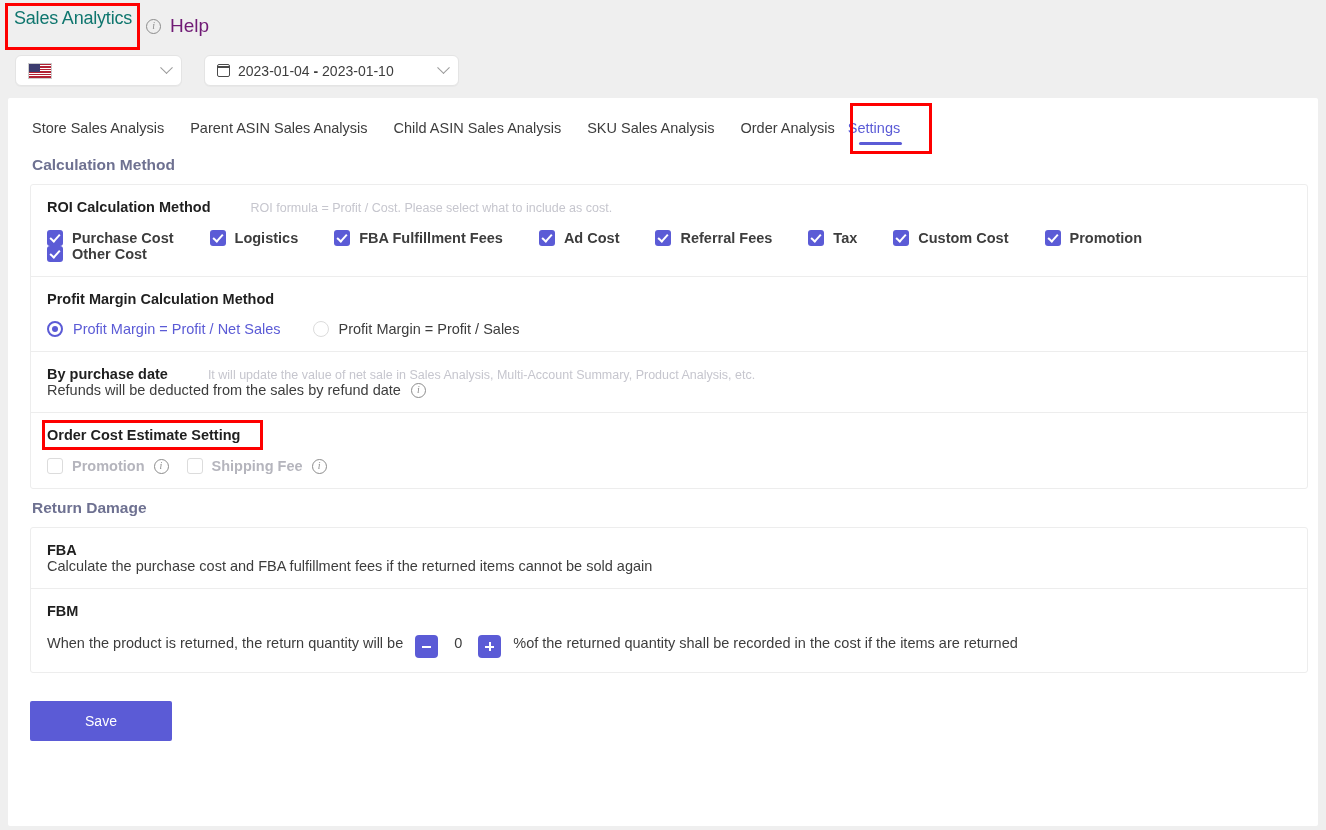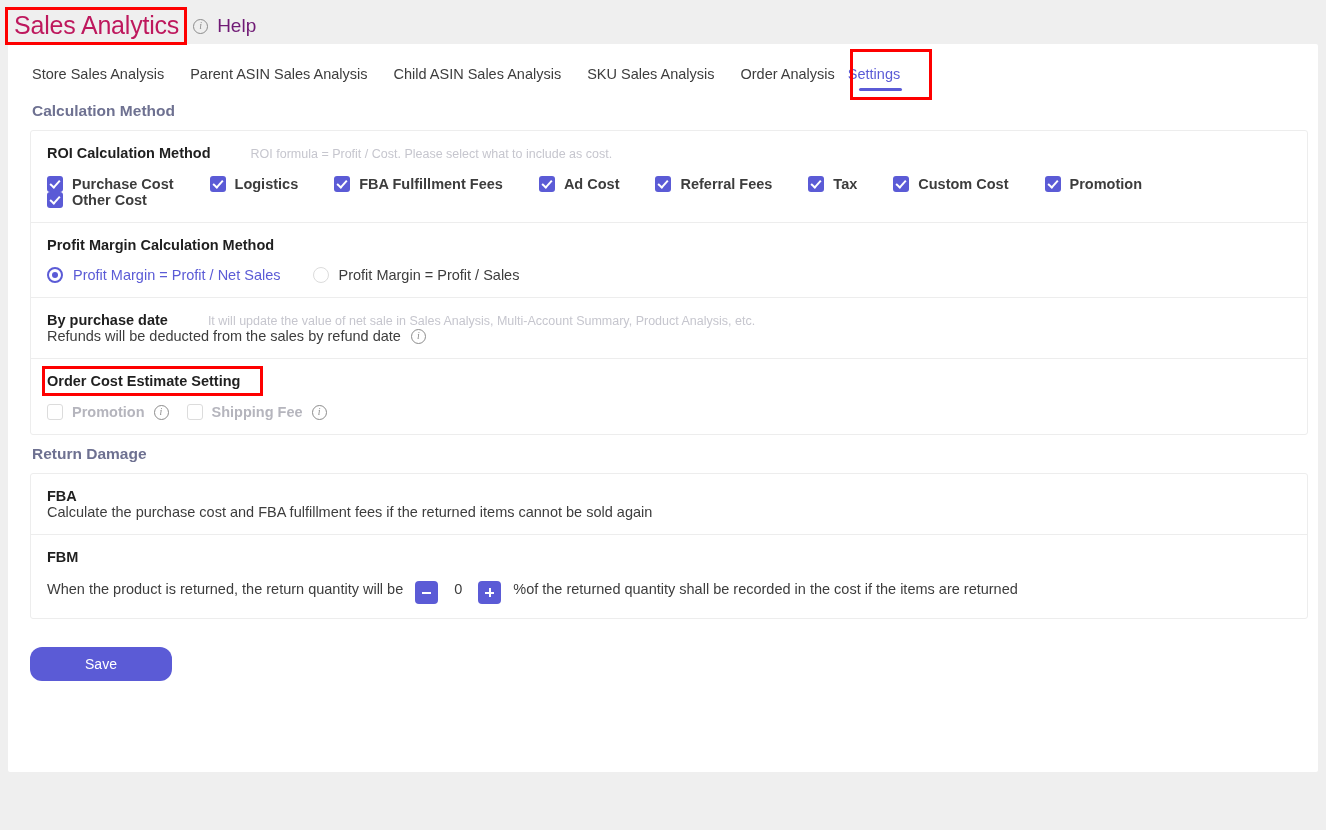--- a/index.html
+++ b/index.html
@@ -17,26 +17,26 @@
   
   .topbar { padding: 8px 0 0 0; }
   .title-row {
     display: flex;
     align-items: center;
     gap: 9px;
     padding: 0 0 0 8px;
     height: 36px;
   }
   .page-title {
-    font-size: 25px;
-    color: #be185d;
+    font-size: 18px;
+    color: #0f766e;
     font-weight: 400;
     letter-spacing: -0.2px;
     line-height: 1;
-    padding: 3px 5px 4px 6px;
+    padding: 3px 5px 20px 6px;
   }
   .annot {
     outline: 3px solid #fe0000;
     outline-offset: 0px;
   }
   .info-icon {
     width: 15px; height: 15px;
     border-radius: 50%;
     border: 1.3px solid #8c8c8c;
     color: #8c8c8c;
@@ -297,41 +297,64 @@
   }
   .step-val {
     min-width: 16px;
     text-align: center;
     font-size: 14.5px;
     color: #3d3d3d;
   }
 
   .save-wrap { padding: 28px 0 0 22px; }
   .save-btn {
-    width: 142px; height: 34px;
+    width: 142px; height: 40px;
     background: #5b5bd6;
     color: #fff;
     border: none;
-    border-radius: 12px;
+    border-radius: 2px;
     font-size: 14px;
     font-family: "Liberation Sans", sans-serif;
     cursor: pointer;
   }
 </style>
 </head>
 <body>
 
 <div class="topbar">
 
   <div class="title-row">
     <div class="page-title annot">Sales Analytics</div>
     <span class="info-icon">i</span>
     <span class="help-link">Help</span>
   </div>
 
+  <div class="filters-row">
+
+    <div class="select-box market-select">
+      <span class="flag">
+        <span class="stripes"></span>
+        <span class="canton"></span>
+      </span>
+      <span class="chev"></span>
+    </div>
+
+    <div class="select-box date-select">
+      <span class="date-inner">
+        <span class="cal-icon"></span>
+        <span class="date-text">
+          <span>2023-01-04</span>
+          <b>-</b>
+          <span>2023-01-10</span>
+        </span>
+      </span>
+      <span class="chev"></span>
+    </div>
+
+  </div>
 </div>
 
 <div class="panel">
 
   <div class="tabs">
     <div class="tab">Store Sales Analysis</div>
     <div class="tab">Parent ASIN Sales Analysis</div>
     <div class="tab">Child ASIN Sales Analysis</div>
     <div class="tab">SKU Sales Analysis</div>
     <div class="tab">Order Analysis</div>

